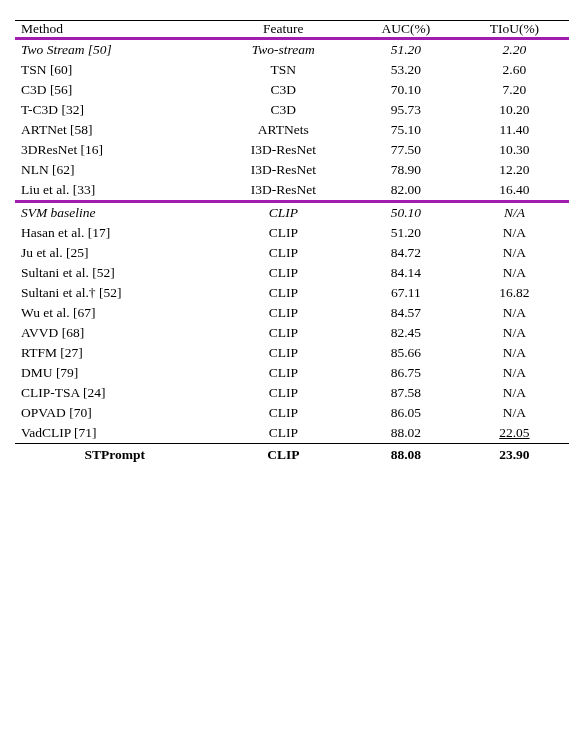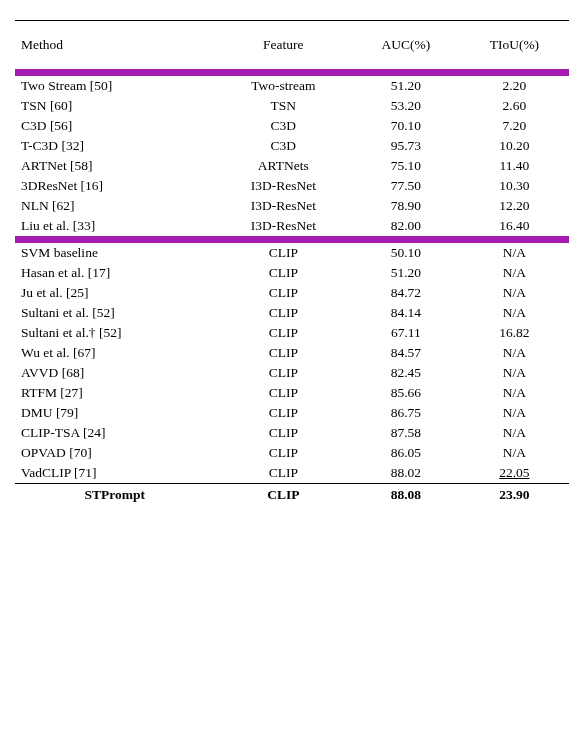--- a/index.html
+++ b/index.html
@@ -25,41 +25,42 @@
       width: 100%;
     }
 
     table {
       width: 100%;
       border-collapse: collapse;
       border-top: 1.5px solid #000;
     }
 
     thead tr th {
-      padding: 16px 6px;
+      padding: 0 6px;
       font-weight: normal;
       text-align: center;
       border-bottom: 1px solid #000;
     }
 
     thead tr th:first-child {
       text-align: left;
     }
 
     tbody tr td {
       padding: 2px 6px;
       text-align: center;
     }
 
     tbody tr td:first-child {
       text-align: left;
     }
 
     .section-divider td {
-      border-top: 7px solid #a21caf;
+      border-top: 3px solid #a21caf;
+      font-style: italic;
     }
 
     tfoot tr td {
       border-top: 1.5px solid #000;
       padding: 3px 6px;
       font-weight: bold;
       text-align: center;
     }
 
     tfoot tr td:first-child {

